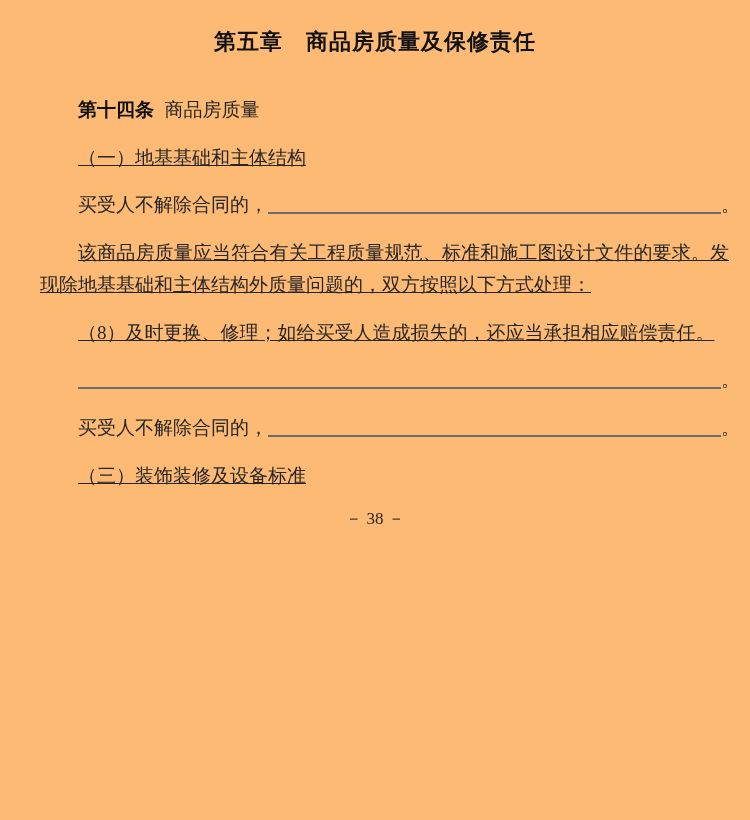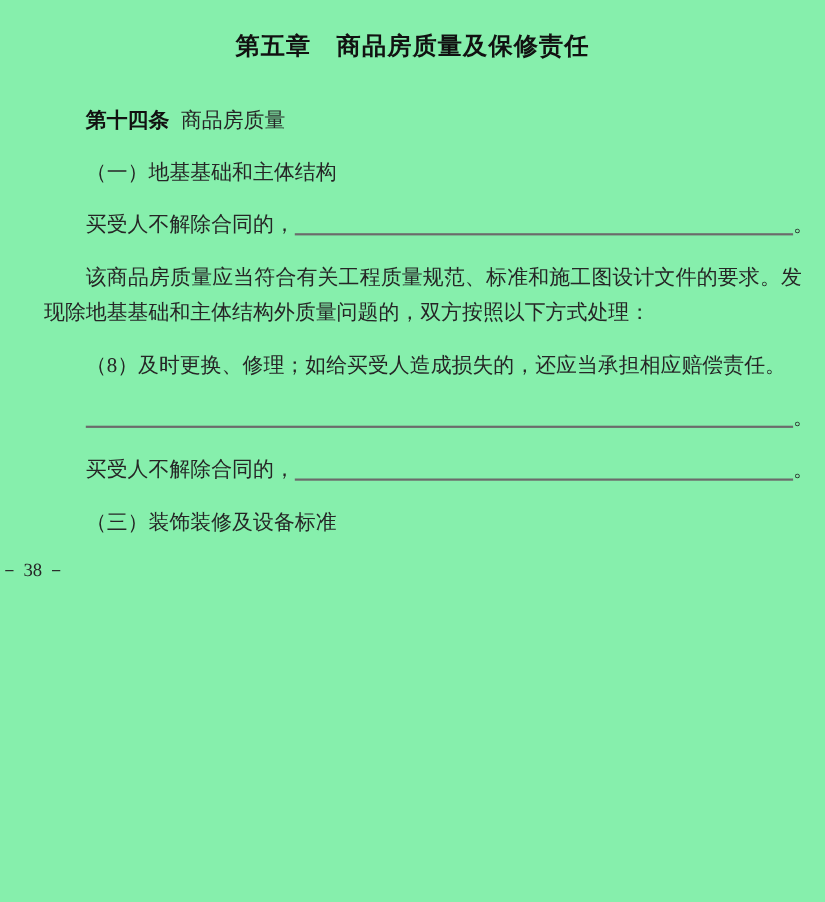--- a/index.html
+++ b/index.html
@@ -4,21 +4,21 @@
 <style>
   html, body {
     margin: 0;
     padding: 0;
     background: #ffffff;
   }
   .page {
     position: relative;
     width: 750px;
     height: 820px;
-    background: #86efac;
+    background: #fdba74;
     overflow: hidden;
     font-family: "Liberation Serif", "DejaVu Serif", serif;
     color: #262626;
   }
   .chapter-title {
     margin: 26px 0 0 0;
     text-align: center;
     font-size: 22px;
     line-height: 32px;
     font-weight: bold;
@@ -31,20 +31,21 @@
     font-size: 19px;
     line-height: 31.7px;
     text-align: justify;
   }
   .content p {
     margin: 16px;
     padding: 0;
   }
   .para {
     text-indent: 2em;
+    text-decoration: underline;
   }
   .article-heading {
     text-indent: 2em;
   }
   .article-label {
     font-weight: bold;
     color: #111111;
     margin-right: 0.55em;
   }
   .gap-top {
@@ -72,21 +73,21 @@
   .fill-line .ublank {
     flex: 1;
     border-bottom: 2px solid #6b6b6b;
     margin-bottom: 7px;
   }
   .fill-line .tail {
     white-space: nowrap;
   }
   .page-footer {
     margin-top: 12px;
-    text-align: left;
+    text-align: center;
     font-size: 17px;
     line-height: 24px;
     color: #262626;
   }
 </style>
 </head>
 <body>
 
 <div class="page">
 

